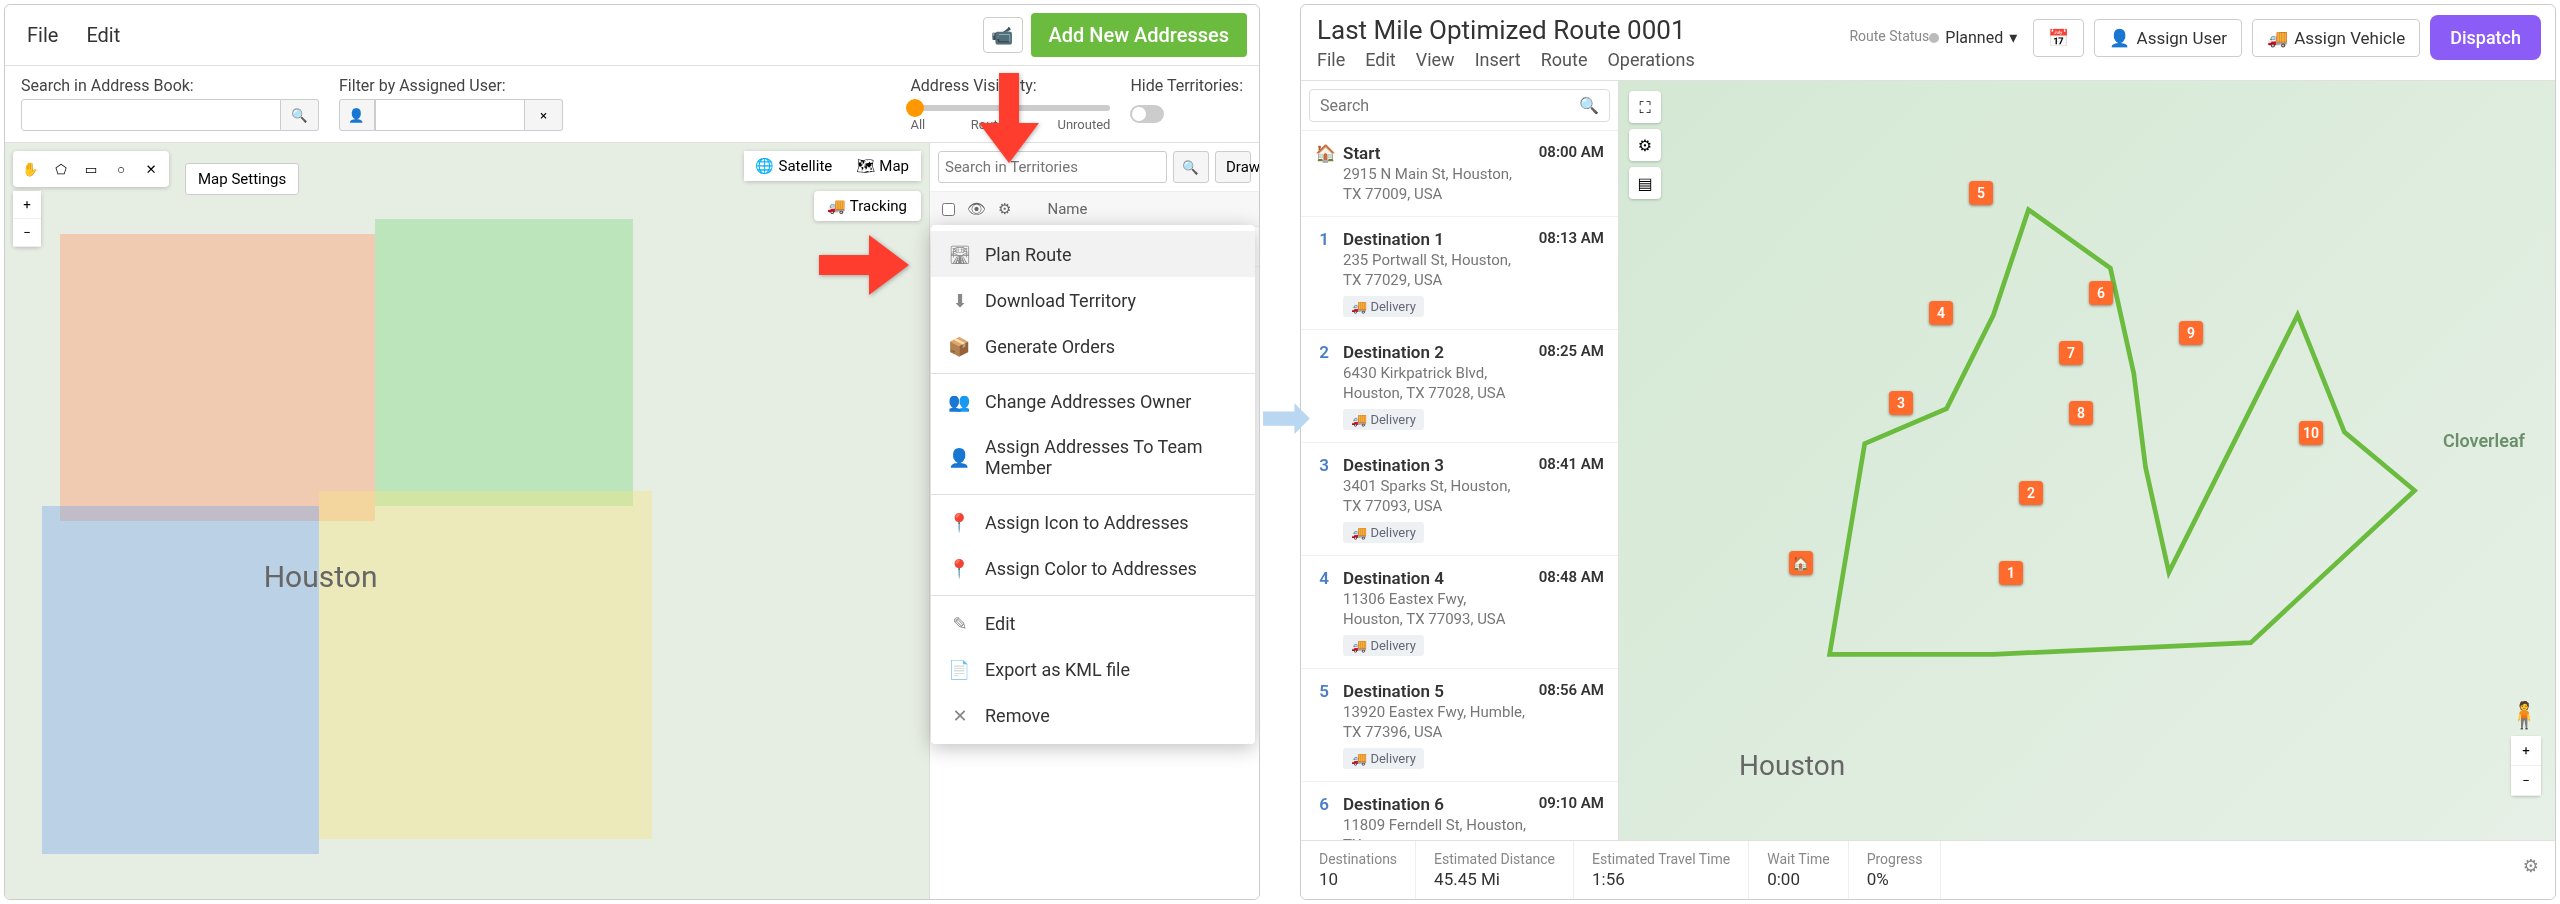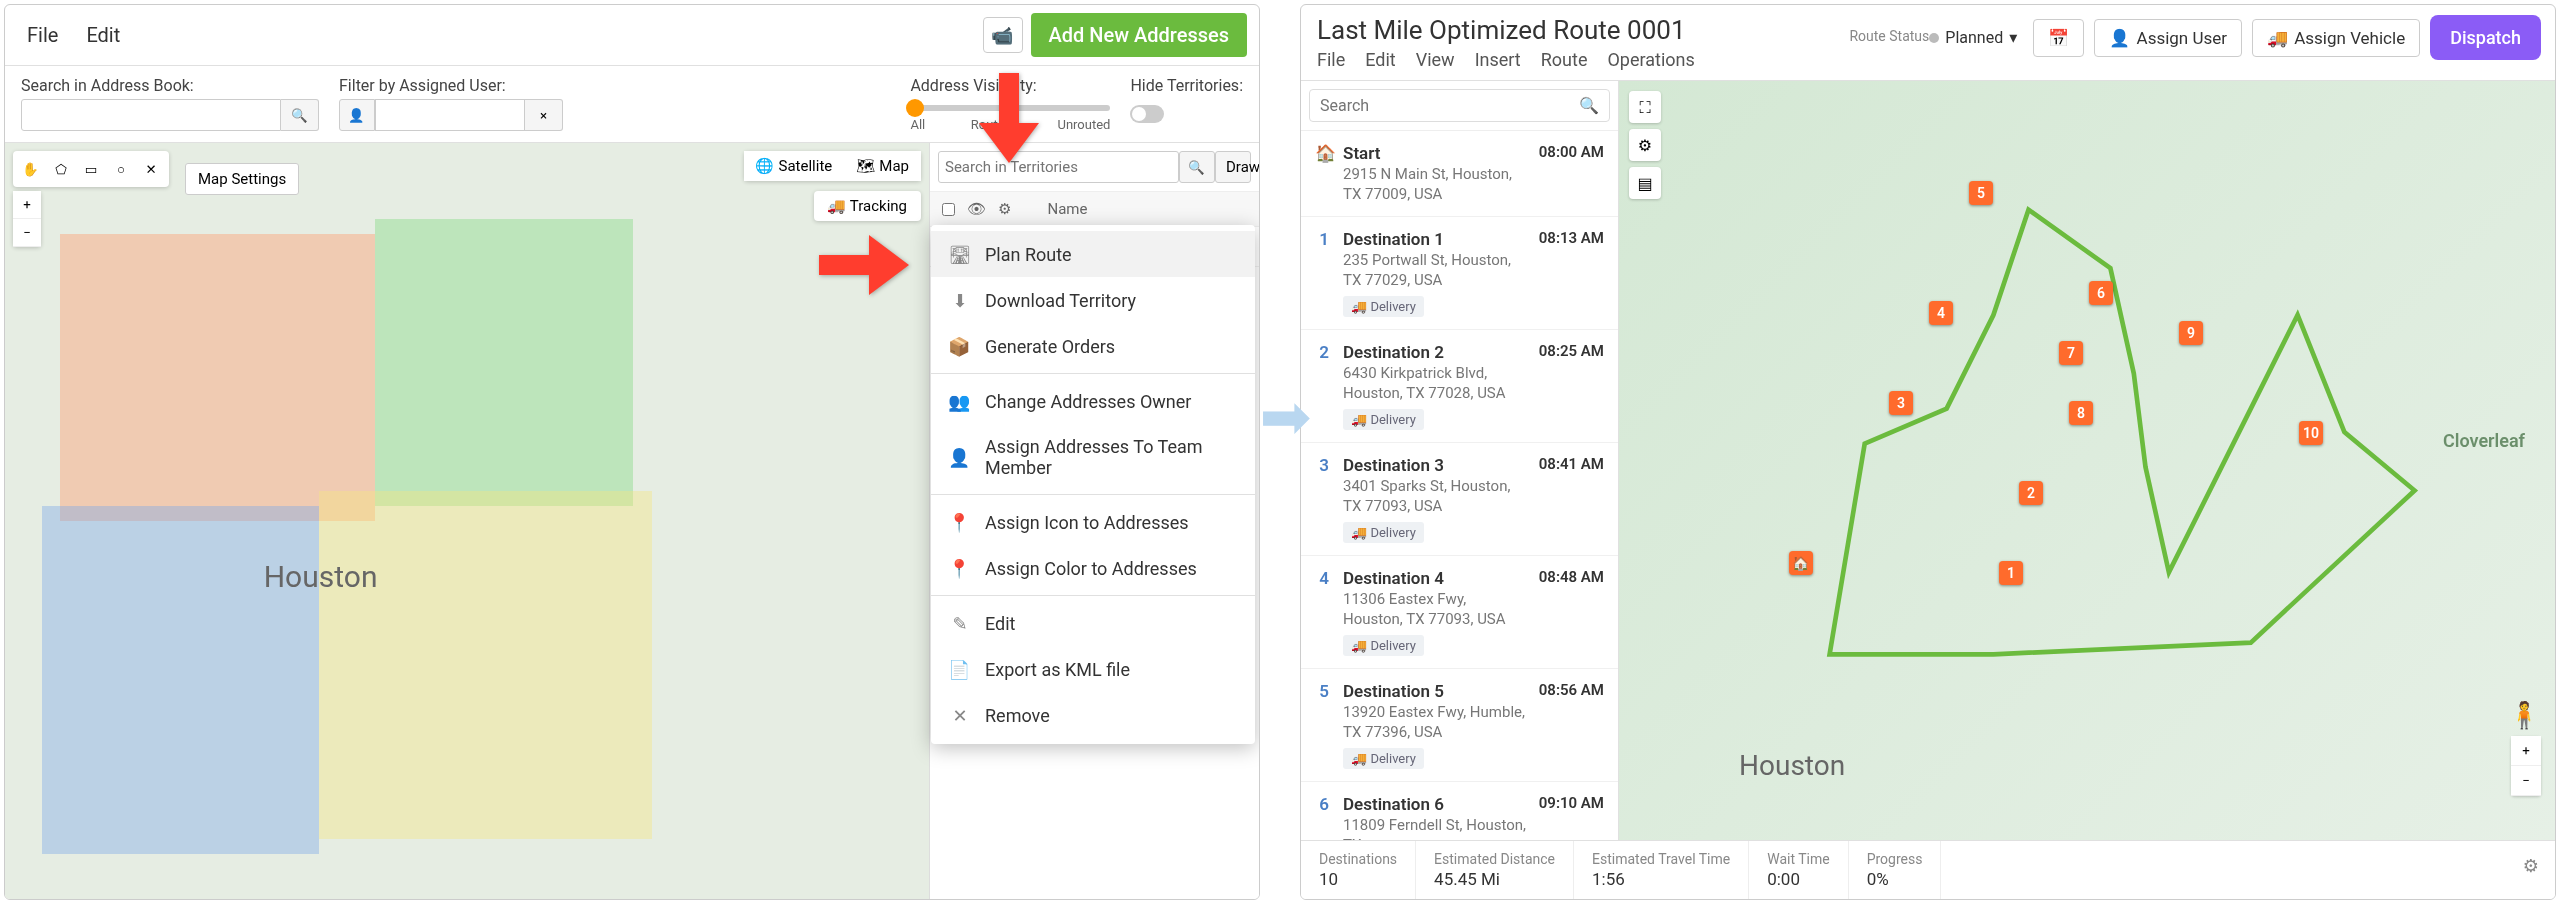--- a/index.html
+++ b/index.html
@@ -34,21 +34,21 @@
 .map-toolbar{position:absolute;top:8px;left:8px;display:flex;gap:2px;background:#fff;border-radius:4px;padding:4px;box-shadow:0 1px 4px rgba(0,0,0,.2)}
 .map-toolbar button{width:28px;height:28px;border:none;background:#fff}
 .map-settings-btn{position:absolute;top:20px;left:180px;background:#fff;border:1px solid #ccc;padding:6px 12px;font-size:15px;border-radius:3px}
 .sat-map{position:absolute;top:8px;right:8px;display:flex;background:#fff;border-radius:4px;box-shadow:0 1px 4px rgba(0,0,0,.2)}
 .sat-map button{padding:6px 12px;border:none;background:#fff;font-size:15px;display:flex;align-items:center;gap:4px}
 .tracking-badge{position:absolute;top:48px;right:8px;background:#fff;border-radius:4px;padding:6px 14px;font-size:15px;box-shadow:0 1px 4px rgba(0,0,0,.2)}
 .zoom-ctrl{position:absolute;top:48px;left:8px;background:#fff;border-radius:4px;box-shadow:0 1px 4px rgba(0,0,0,.2);display:flex;flex-direction:column}
 .zoom-ctrl button{width:28px;height:28px;border:none;background:#fff;border-bottom:1px solid #eee}
 .houston-label{position:absolute;top:55%;left:28%;font-size:30px;color:#666;font-weight:400}
 .territory-panel{width:330px;border-left:1px solid #ddd;display:flex;flex-direction:column;background:#fff}
-.terr-search{display:flex;padding:8px;}
+.terr-search{display:flex;padding:8px;gap:6px}
 .terr-search input{flex:1;border:1px solid #ccc;padding:6px;font-size:15px;border-radius:3px}
 .terr-search button{width:36px;border:1px solid #ccc;background:#f5f5f5;border-radius:3px}
 .btn-draw{border:1px solid #ccc;background:#fff;padding:6px 10px;font-size:15px;border-radius:3px;white-space:nowrap}
 .terr-header{display:flex;align-items:center;padding:8px 12px;background:#f7f7f7;border-top:1px solid #eee;border-bottom:1px solid #eee;font-size:15px;color:#666;gap:12px}
 .terr-row{display:flex;align-items:center;padding:10px 12px;gap:12px;font-size:16px;border-bottom:1px solid #f0f0f0}
 .color-dot{width:16px;height:16px;border-radius:50%;background:#4caf50}
 .red-arrow{position:absolute;color:#ff3d2e;font-size:60px;z-index:10;filter:drop-shadow(1px 1px 2px rgba(0,0,0,.3))}
 .arrow-down{top:68px;right:220px;transform:rotate(0)}
 .arrow-right{top:230px;right:350px}
 .context-menu{position:absolute;top:220px;right:4px;width:324px;background:#fff;border-radius:4px;box-shadow:0 4px 20px rgba(0,0,0,.25);z-index:8;padding:6px 0}

